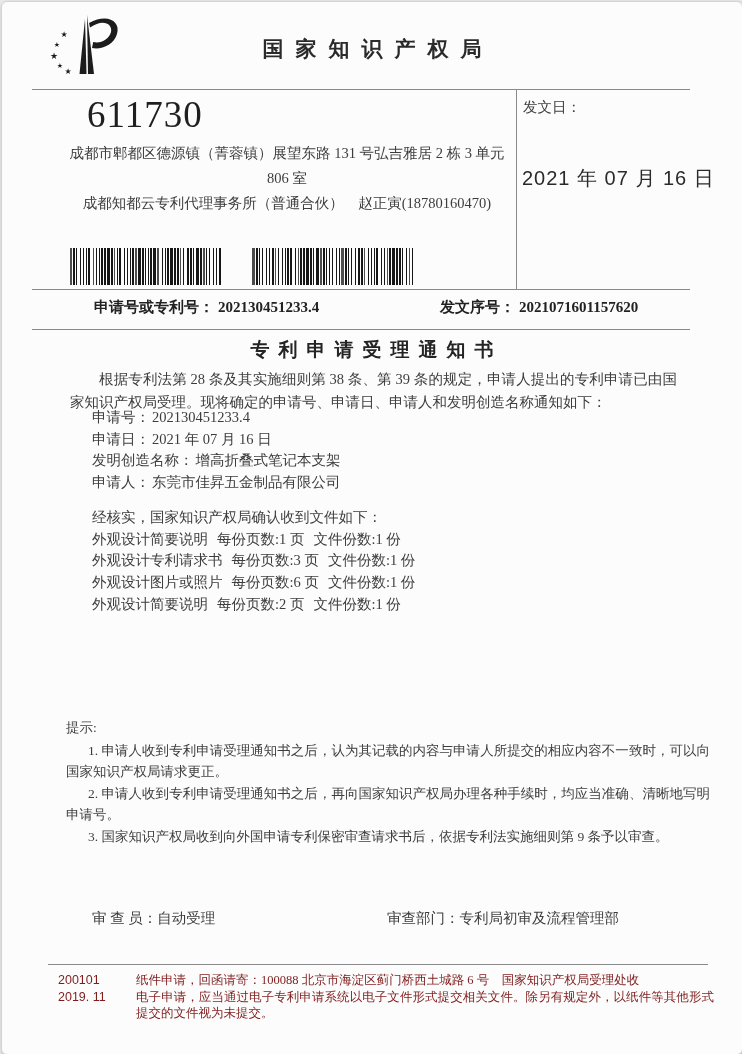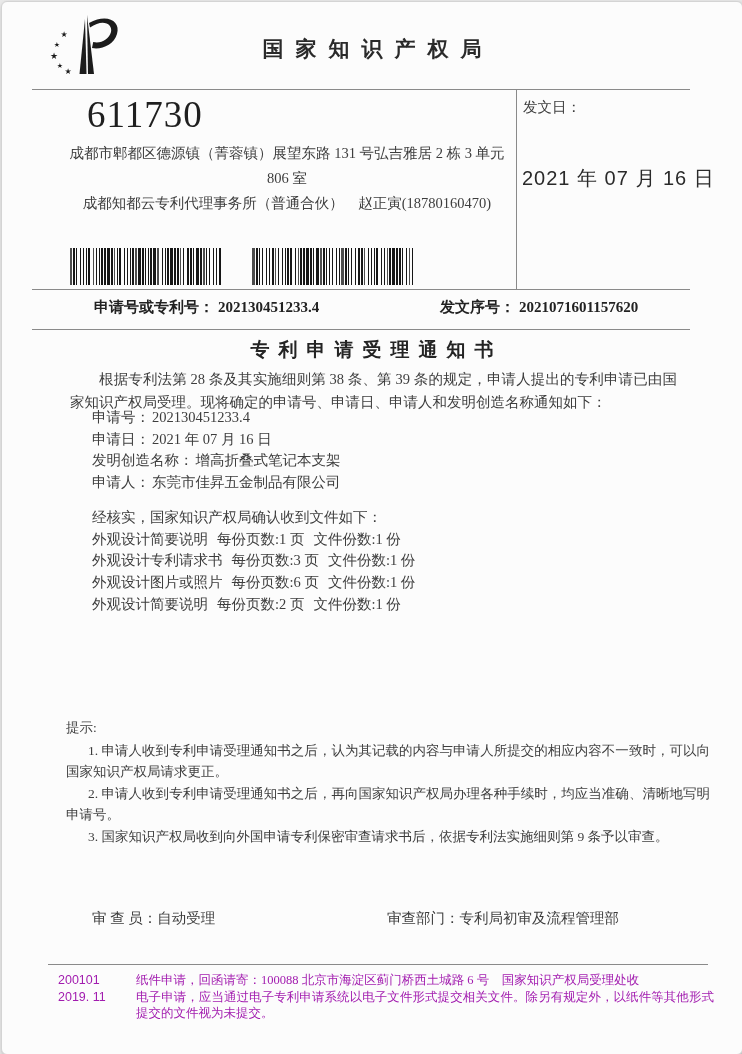--- a/index.html
+++ b/index.html
@@ -58,21 +58,21 @@
 
   .tips{left:64px;top:715px;width:644px;font-size:13.5px;line-height:21.6px;}
   .tips .tip-item{margin:0;text-indent:22px;text-align:justify;}
   .tips .tip-head{margin:0 0 1px 0;}
 
   .signoff{top:907px;font-size:14.5px;}
   .sign-left{left:90px;}
   .sign-right{left:385px;}
 
   .footer-rule{top:962px;left:46px;width:660px;}
-  .footer{left:56px;top:970px;width:656px;font-size:12.5px;line-height:16.5px;color:#a21caf;}
+  .footer{left:56px;top:970px;width:656px;font-size:12.5px;line-height:16.5px;color:#7f1d1d;}
   .footer .frow{display:flex;}
   .footer .fcode{flex:0 0 78px;font-family:"Liberation Sans","DejaVu Sans",sans-serif;}
   .footer .ftext{flex:1;text-align:justify;}
 </style>
 </head>
 <body>
 
 <div class="page">
 
   <svg class="abs logo" width="84" height="68" viewBox="0 0 84 68">

